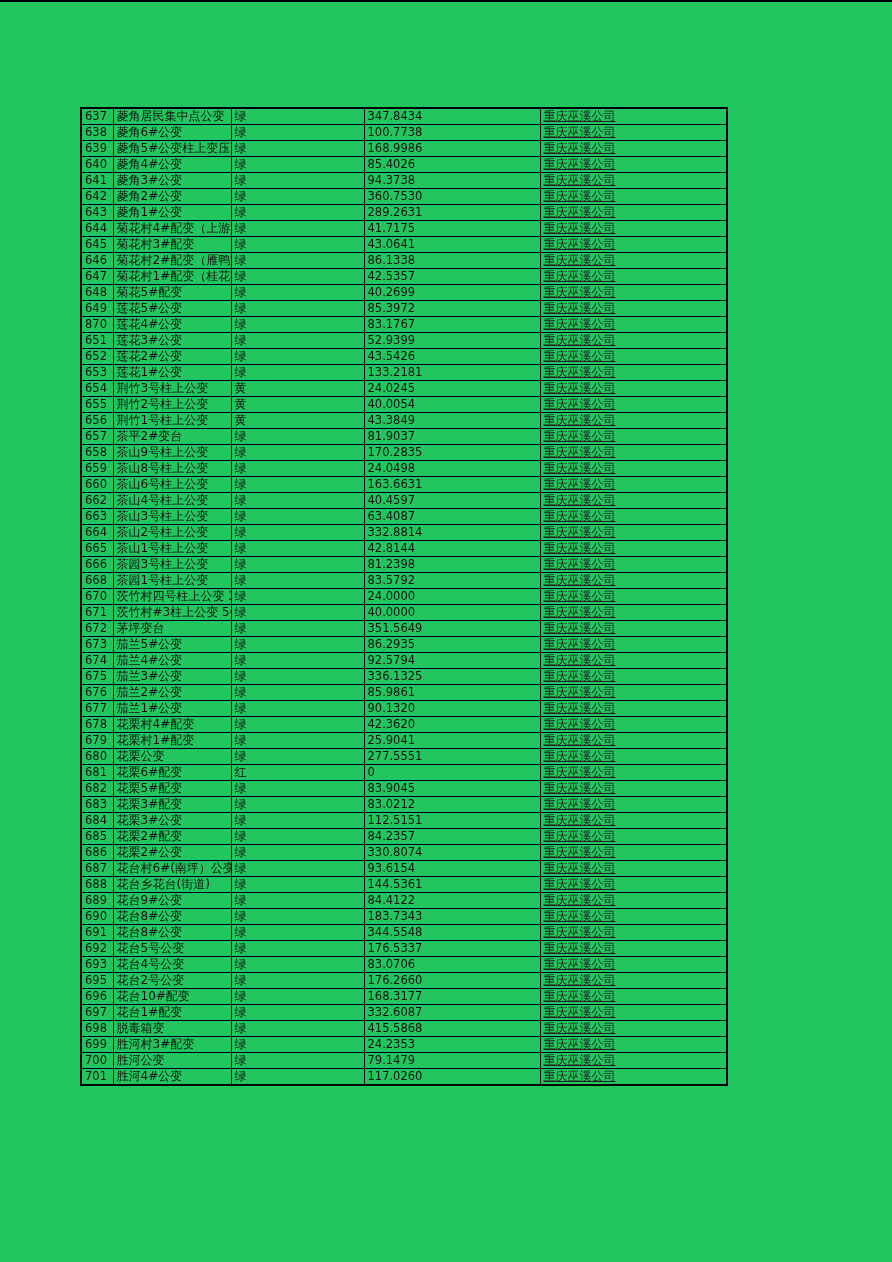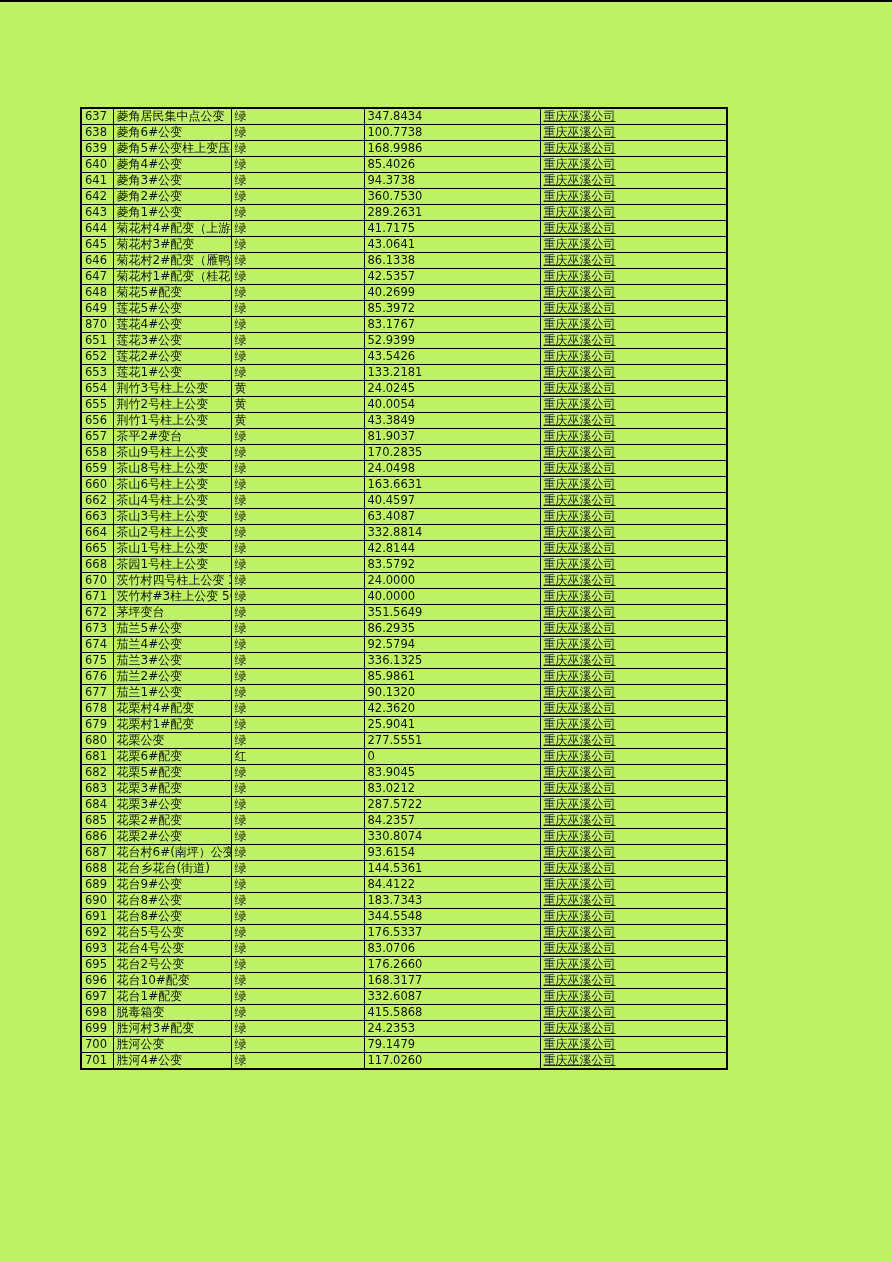--- a/index.html
+++ b/index.html
@@ -8,21 +8,21 @@
     background: #ffffff;
     width: 892px;
     height: 1262px;
     font-family: "DejaVu Sans", "Liberation Sans", sans-serif;
     position: relative;
   }
   .page {
     position: relative;
     width: 892px;
     height: 1262px;
-    background: #bef264;
+    background: #22c55e;
     overflow: hidden;
   }
   .top-rule {
     position: absolute;
     left: 0;
     top: 0;
     width: 892px;
     height: 2px;
     background: #000000;
   }
@@ -262,20 +262,27 @@
           <td class="c4"><span class="company-link">重庆巫溪公司</span></td>
         </tr>
         <tr>
           <td class="c0">665</td>
           <td class="c1">茶山1号柱上公变</td>
           <td class="c2">绿</td>
           <td class="c3">42.8144</td>
           <td class="c4"><span class="company-link">重庆巫溪公司</span></td>
         </tr>
         <tr>
+          <td class="c0">666</td>
+          <td class="c1">茶园3号柱上公变</td>
+          <td class="c2">绿</td>
+          <td class="c3">81.2398</td>
+          <td class="c4"><span class="company-link">重庆巫溪公司</span></td>
+        </tr>
+        <tr>
           <td class="c0">668</td>
           <td class="c1">茶园1号柱上公变</td>
           <td class="c2">绿</td>
           <td class="c3">83.5792</td>
           <td class="c4"><span class="company-link">重庆巫溪公司</span></td>
         </tr>
         <tr>
           <td class="c0">670</td>
           <td class="c1">茨竹村四号柱上公变 30</td>
           <td class="c2">绿</td>
@@ -370,21 +377,21 @@
           <td class="c0">683</td>
           <td class="c1">花栗3#配变</td>
           <td class="c2">绿</td>
           <td class="c3">83.0212</td>
           <td class="c4"><span class="company-link">重庆巫溪公司</span></td>
         </tr>
         <tr>
           <td class="c0">684</td>
           <td class="c1">花栗3#公变</td>
           <td class="c2">绿</td>
-          <td class="c3">287.5722</td>
+          <td class="c3">112.5151</td>
           <td class="c4"><span class="company-link">重庆巫溪公司</span></td>
         </tr>
         <tr>
           <td class="c0">685</td>
           <td class="c1">花栗2#配变</td>
           <td class="c2">绿</td>
           <td class="c3">84.2357</td>
           <td class="c4"><span class="company-link">重庆巫溪公司</span></td>
         </tr>
         <tr>

